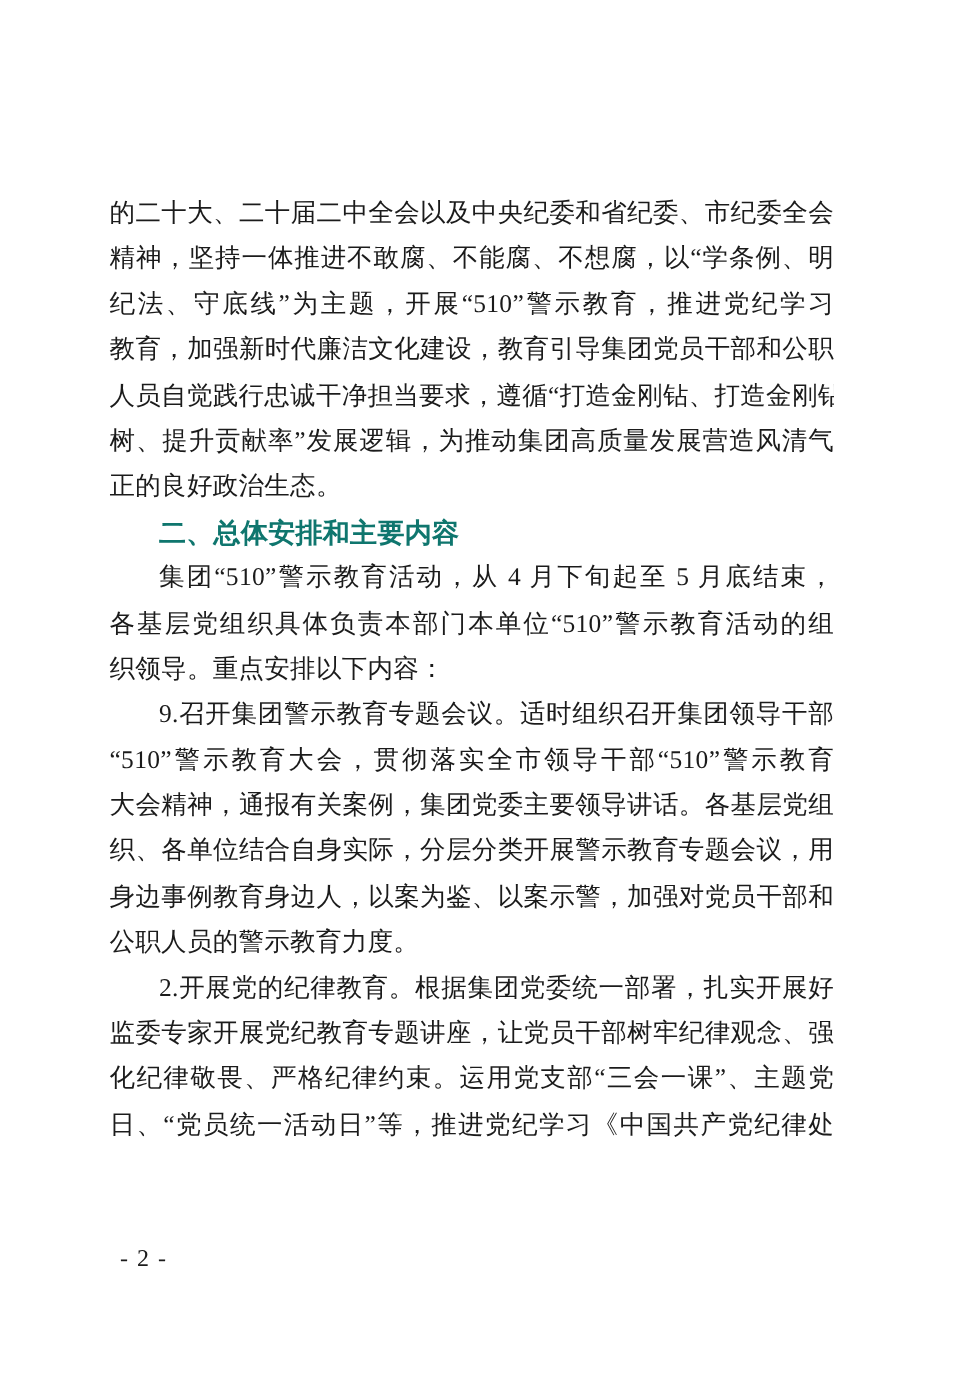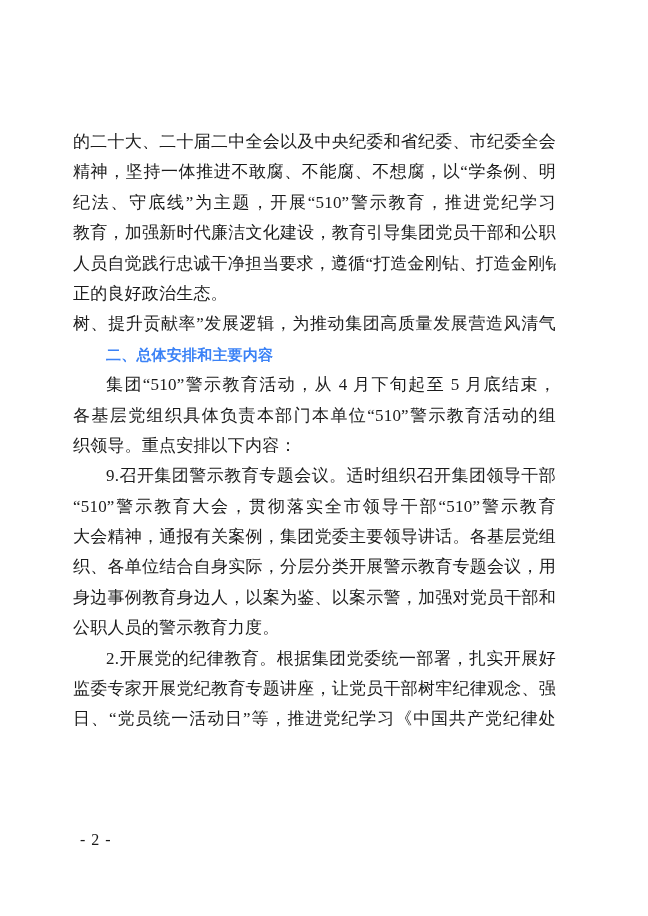--- a/index.html
+++ b/index.html
@@ -37,22 +37,22 @@
   .line.short {
     text-align: left;
     text-align-last: left;
   }
   .line.indent {
     text-indent: 33px;
   }
   .line.heading {
     font-family: "Liberation Sans", "DejaVu Sans", sans-serif;
     font-weight: bold;
-    font-size: 15px;
-    color: #3b82f6;
+    font-size: 18px;
+    color: #0f766e;
     text-align: left;
     text-align-last: left;
   }
   .page-number {
     position: absolute;
     left: 80px;
     top: 830px;
     font-size: 16px;
     line-height: 20px;
     color: #1b1b1b;
@@ -63,30 +63,31 @@
 </head>
 <body>
 
 <div class="page">
   <div class="text-block">
     <div class="line">的二十大、二十届二中全会以及中央纪委和省纪委、市纪委全会</div>
     <div class="line">精神，坚持一体推进不敢腐、不能腐、不想腐，以“学条例、明</div>
     <div class="line">纪法、守底线”为主题，开展“510”警示教育，推进党纪学习</div>
     <div class="line">教育，加强新时代廉洁文化建设，教育引导集团党员干部和公职</div>
     <div class="line">人员自觉践行忠诚干净担当要求，遵循“打造金刚钻、打造金刚钻</div>
+    <div class="line">树、提升贡献率”发展逻辑，为推动集团高质量发展营造风清气</div>
     <div class="line short">正的良好政治生态。</div>
-    <div class="line">树、提升贡献率”发展逻辑，为推动集团高质量发展营造风清气</div>
     <div class="line heading indent">二、总体安排和主要内容</div>
     <div class="line indent">集团“510”警示教育活动，从 4 月下旬起至 5 月底结束，</div>
     <div class="line">各基层党组织具体负责本部门本单位“510”警示教育活动的组</div>
     <div class="line short">织领导。重点安排以下内容：</div>
     <div class="line indent"><span>9.召开集团警示教育专题会议。</span><span>适时组织召开集团领导干部</span></div>
     <div class="line">“510”警示教育大会，贯彻落实全市领导干部“510”警示教育</div>
     <div class="line">大会精神，通报有关案例，集团党委主要领导讲话。各基层党组</div>
     <div class="line">织、各单位结合自身实际，分层分类开展警示教育专题会议，用</div>
     <div class="line">身边事例教育身边人，以案为鉴、以案示警，加强对党员干部和</div>
     <div class="line short">公职人员的警示教育力度。</div>
     <div class="line indent"><span>2.开展党的纪律教育。</span><span>根据集团党委统一部署，扎实开展好</span></div>
     <div class="line">监委专家开展党纪教育专题讲座，让党员干部树牢纪律观念、强</div>
+    <div class="line">化纪律敬畏、严格纪律约束。运用党支部“三会一课”、主题党</div>
     <div class="line">日、“党员统一活动日”等，推进党纪学习《中国共产党纪律处</div>
   </div>
   <div class="page-number">- 2 -</div>
 </div>
 
 </body></html>

